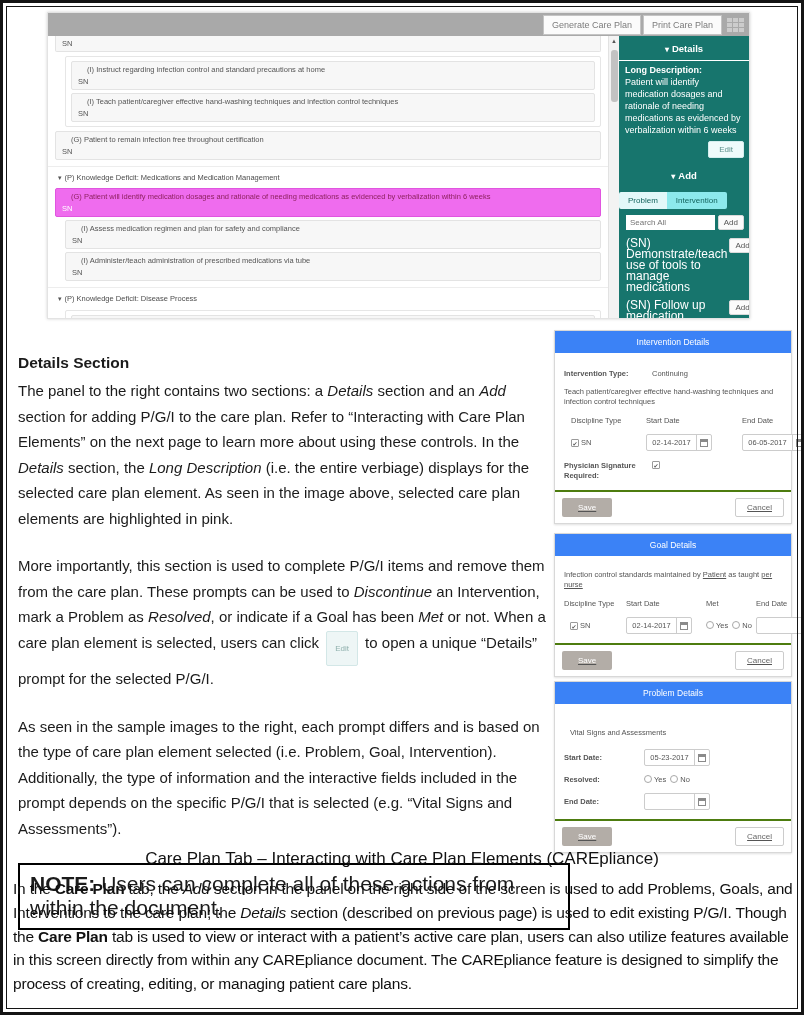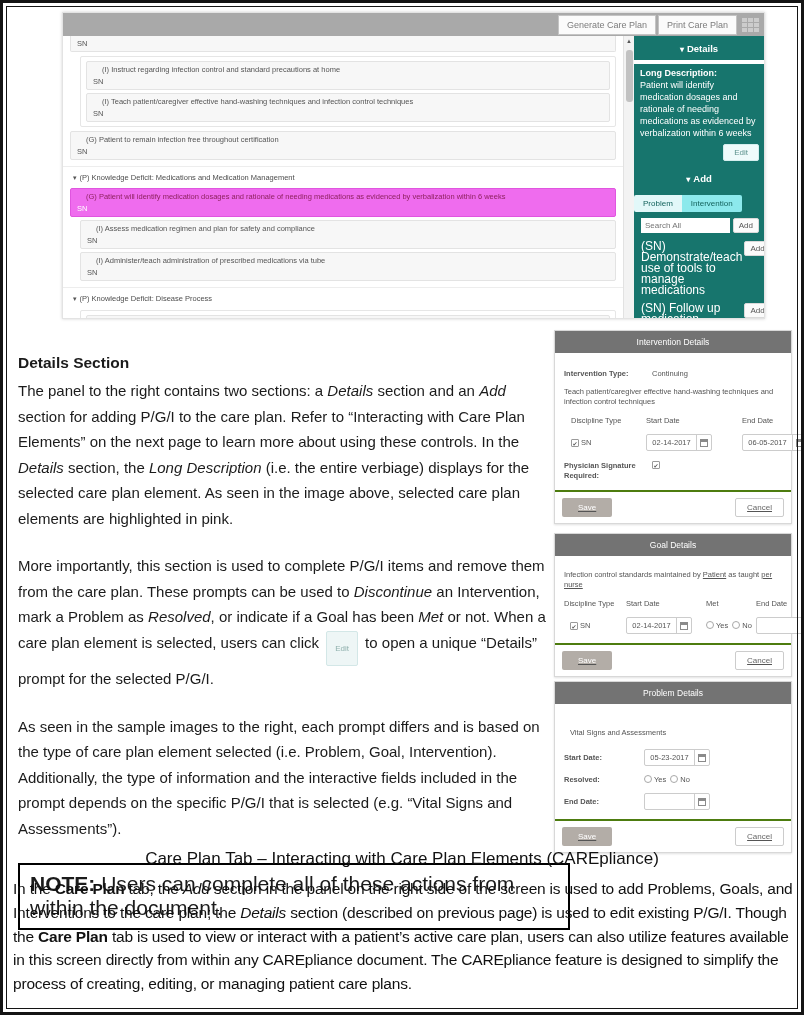--- a/index.html
+++ b/index.html
@@ -3,21 +3,21 @@
 <meta charset="utf-8">
 <style>
   * { margin:0; padding:0; box-sizing:border-box; }
   html,body { background:#888; }
   body { font-family:"Liberation Sans", sans-serif; }
   .page { position:relative; width:804px; height:1015px; background:#fff; overflow:hidden; margin:0 auto; }
   .frame-outer { position:absolute; inset:0; border:3px solid #141414; pointer-events:none; z-index:50; }
   .frame-inner { position:absolute; inset:6px; border:1px solid #141414; pointer-events:none; z-index:50; }
 
   
-  .shot { position:absolute; left:62px; top:12px; width:703px; height:307px; background:#fff; border:1px solid #e3e3e3; box-shadow:0 0 3px rgba(0,0,0,.18); }
+  .shot { position:absolute; left:47px; top:12px; width:703px; height:307px; background:#fff; border:1px solid #e3e3e3; box-shadow:0 0 3px rgba(0,0,0,.18); }
   .shot-toolbar { height:23px; background:#a9a9a9; display:flex; justify-content:flex-end; align-items:center; gap:2px; padding-right:5px; }
   .tb-btn { background:#fbfbfb; border:1px solid #c4c4c4; color:#7c7c7c; font-size:9px; padding:4px 8px; cursor:pointer; }
   .grid-icon { display:grid; grid-template-columns:repeat(3,5px); grid-auto-rows:4px; gap:1px; margin-left:3px; cursor:pointer; }
   .grid-icon i { background:#cccccc; }
   .shot-body { display:flex; height:282px; }
 
   
   .cp-list { flex:1; background:#fff; overflow:hidden; padding-top:0; font-size:7.5px; color:#555; }
   .cprow { background:#f7f7f7; border:1px solid #e3e3e3; border-radius:2px; margin:3px 7px; padding:3px 6px 2px 6px; line-height:10px; }
   .cprow .t { padding-left:9px; }
@@ -33,21 +33,21 @@
 
   
   .cp-scroll { width:11px; background:#f3f3f3; border-left:1px solid #e2e2e2; position:relative; font-size:6px; color:#555; }
   .cp-scroll .arr-up { position:absolute; top:2px; left:0; right:0; text-align:center; cursor:pointer; }
   .cp-scroll .thumb { position:absolute; top:14px; left:2px; width:7px; height:52px; background:#c2c2c2; border-radius:3px; cursor:grab; }
 
   
   .cp-panel { width:130px; background:#17756d; color:#fff; display:flex; flex-direction:column; }
   .p-h { text-align:center; font-size:9.5px; font-weight:600; padding:7px 0 6px; cursor:pointer; }
   .p-h .caret { font-size:8px; margin-right:3px; }
-  .p-h.details { border-bottom:4px solid #ffffff; }
+  .p-h.details { border-bottom:1px solid #ffffff; }
   .long-label { font-weight:700; font-size:9px; padding:4px 6px 0; }
   .long-text { font-size:9px; line-height:12px; padding:1px 6px 3px; }
   .edit-btn { display:block; margin:2px 5px 5px auto; background:#effbfb; border:1px solid #d4eeee; border-radius:2px; color:#5d928d; font-size:8px; padding:3px 10px; cursor:pointer; }
   .tabs { display:flex; padding:5px 0 5px; }
   .tab { font-size:8px; padding:4px 9px; color:#14635d; cursor:pointer; }
   .tab.problem { background:#e2f8f9; border-radius:2px 0 0 2px; }
   .tab.intervention { background:#8ce9ec; border-radius:0 2px 2px 0; }
   .search-row { display:flex; align-items:center; gap:3px; padding:1px 5px 6px 7px; }
   .search-input { flex:1; min-width:0; height:15px; border:1px solid #ffffff; background:#fff; font-size:8px; color:#777; padding:0 3px; font-family:"Liberation Sans",sans-serif; }
   .wh-btn { background:#fbfbfb; border:1px solid #dadada; border-radius:2px; color:#555; font-size:8px; padding:2px 5px; cursor:pointer; }
@@ -65,21 +65,21 @@
   .doc { position:absolute; left:18px; top:346px; width:534px; color:#1b1b1b; }
   .doc h2 { font-size:15.5px; font-weight:700; margin:8px 0 6px; }
   .doc p { font-size:15px; line-height:25.5px; margin-bottom:22px; }
   .inline-edit { display:inline-block; background:#eef6f6; border:1px solid #d3e7e7; border-radius:2px; color:#8fb0ad; font-size:8px; padding:4px 8px; vertical-align:-3px; margin:0 3px; cursor:pointer; }
   .note { border:2px solid #000; padding:7px 10px 8px; width:552px; font-size:21px; margin-top:4px; }
   .note b { font-weight:700; }
 
   
   .dialogs { position:absolute; left:554px; top:330px; width:238px; }
   .dlg { background:#fff; border:1px solid #d8d8d8; box-shadow:0 1px 2px rgba(0,0,0,.12); margin-bottom:9px; font-size:7.5px; color:#555; }
-  .dlg-h { background:#737373; color:#fff; text-align:center; font-size:8.5px; padding:6px 0; cursor:grab; }
+  .dlg-h { background:#3b82f6; color:#fff; text-align:center; font-size:8.5px; padding:6px 0; cursor:grab; }
   .dlg-b { padding:6px 9px 0; }
   .lbl-b { font-weight:700; }
   .date-box { display:inline-flex; align-items:center; width:66px; height:17px; border:1px solid #ccc; border-radius:2px; background:#fff; cursor:text; }
   .date-box .v { flex:1; text-align:center; font-size:7.5px; color:#555; }
   .date-box .calbtn { width:15px; height:100%; border-left:1px solid #ccc; display:flex; align-items:center; justify-content:center; cursor:pointer; }
   .cal-glyph { width:8px; height:8px; border:1px solid #8a8a8a; border-top:3px solid #8a8a8a; }
   .cb { display:inline-block; width:8px; height:8px; border:1px solid #9a9a9a; border-radius:1px; background:#fff; font-size:7px; line-height:7px; text-align:center; color:#555; vertical-align:-1px; cursor:pointer; }
   .cb.checked::before { content:"\2714"; font-size:6px; }
   .radio { display:inline-block; width:8px; height:8px; border:1px solid #a8a8a8; border-radius:50%; background:#fff; vertical-align:-1px; margin-right:2px; cursor:pointer; }
   .dlg-foot { border-top:2px solid #4d7c0f; margin-top:9px; padding:6px 7px; display:flex; justify-content:space-between; align-items:center;text-decoration:underline; }

